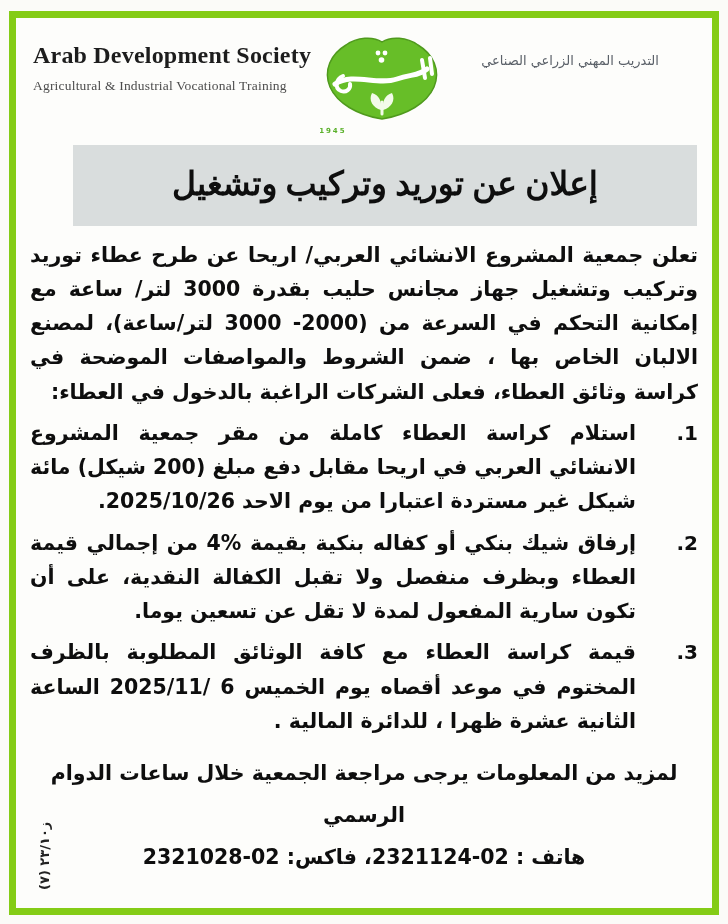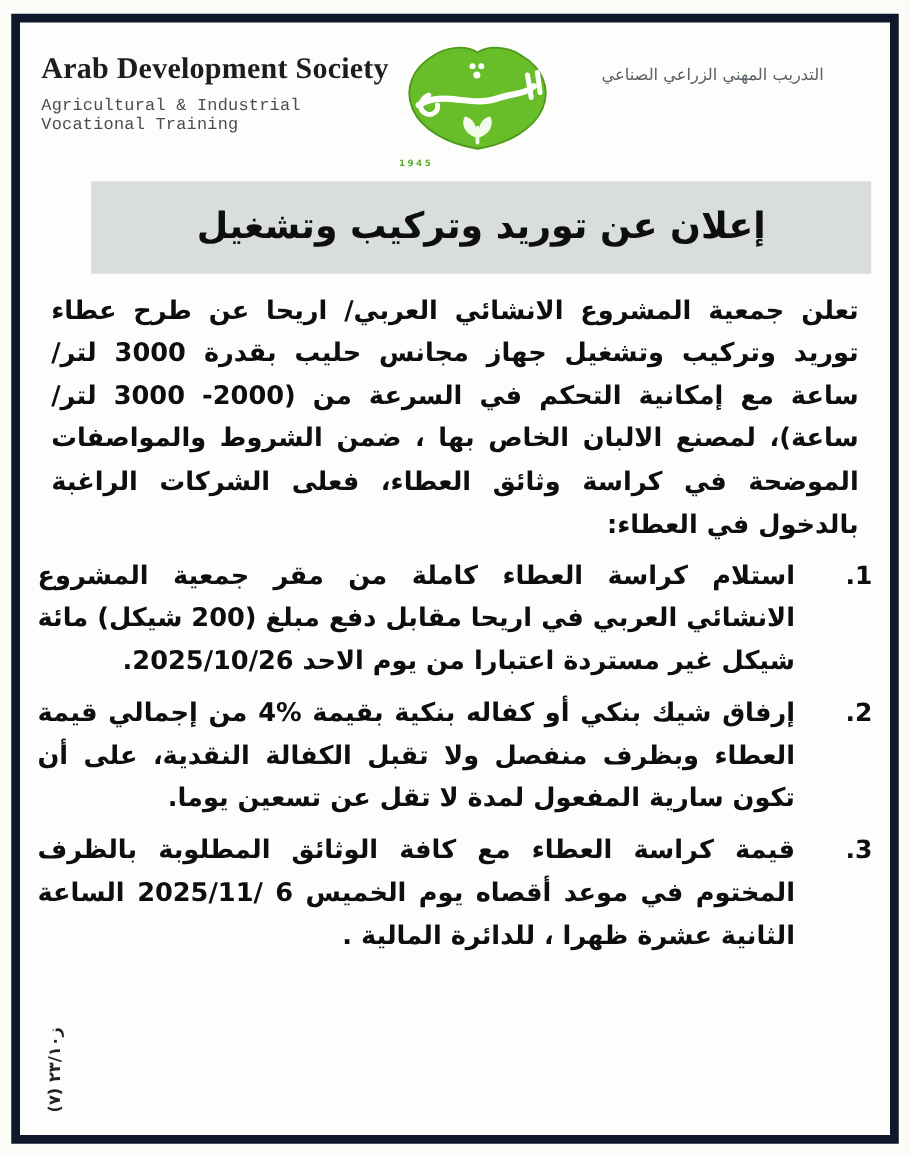--- a/index.html
+++ b/index.html
@@ -4,56 +4,56 @@
 <style>
   html,body{margin:0;padding:0;}
   body{
     width:728px;height:924px;
     background:#fbfbf8;
     font-family:"DejaVu Sans",sans-serif;
     position:relative;overflow:hidden;
   }
   .frame{
     position:absolute;left:9px;top:11px;right:9px;bottom:9px;
-    border:7px solid #0f172a;
+    border:7px solid #84cc16;
     background:#fdfdfb;
   }
   .inner{position:relative;height:100%;padding:0 13px;box-sizing:border-box;}
 
   
   .header{display:flex;justify-content:space-between;align-items:flex-start;padding:16px 4px 0;}
   .en-block{width:300px;padding-top:8px;}
   .en-title{
     font-family:"Liberation Serif",serif;font-weight:bold;
     font-size:24px;color:#1d1d1d;letter-spacing:.2px;line-height:1.15;
   }
   .en-sub{
-    font-family:Liberation Mono, monospace;font-size:13.5px;color:#4c4c4c;
+    font-family:Liberation Serif, serif;font-size:13.5px;color:#4c4c4c;
     margin-top:8px;letter-spacing:.2px;
   }
   .logo-wrap{width:132px;text-align:left;margin-top:0;}
   .logo-caption{font-size:7px;color:#5ab02a;letter-spacing:2px;margin-top:-3px;font-weight:bold;}
   .ar-block{width:262px;text-align:center;direction:rtl;padding-top:10px;}
   .ar-title{font-size:19px;font-weight:bold;color:#2b3340;line-height:1.2;}
   .ar-sub{font-size:13px;color:#5a6068;margin-top:9px;font-weight:normal;}
 
   
   .title-box{
     background:#d9dddd;
     margin:10px 2px 0 44px;
     padding:10px 8px 12px;
     text-align:center;direction:rtl;
   }
-  .tb-line{font-size:29px;font-weight:bold;color:#0e0e0e;line-height:1.78;}
+  .tb-line{font-size:33px;font-weight:bold;color:#0e0e0e;line-height:1.78;font-family:Liberation Serif, serif;}
 
   
   .intro{
     direction:rtl;text-align:justify;
     font-size:20.5px;font-weight:bold;color:#0e0e0e;
-    line-height:1.67;margin:12px 12px 0;
+    line-height:1.67;margin:12px 1px 0;
   }
   .list{direction:rtl;margin:4px 1px 0;}
   .li{display:flex;gap:24px;margin-top:7px;}
   .num{
     min-width:36px;font-size:20px;font-weight:bold;color:#0e0e0e;
     direction:rtl;text-align:right;line-height:1.7;padding-left:2px;
   }
   .txt{
     flex:1;font-size:20.5px;font-weight:bold;color:#0e0e0e;
     line-height:1.67;text-align:justify;
@@ -125,20 +125,22 @@
       </div>
 
       <div class="li">
         <div class="num">3.</div>
         <div class="txt"><span>قيمة كراسة العطاء مع كافة الوثائق المطلوبة بالظرف  المختوم في موعد أقصاه يوم الخميس</span> <span dir="ltr">2025/11/ 6</span> <span>الساعة الثانية عشرة ظهرا ، للدائرة المالية .</span></div>
       </div>
 
     </div>
 
     <div class="footer">
+      <div class="f-line">لمزيد من المعلومات يرجى مراجعة الجمعية خلال ساعات الدوام الرسمي</div>
+      <div class="f-line">هاتف : 02-2321124، فاكس: 02-2321028</div>
       <div class="f-line">
         
         
         
       </div>
     </div>
 
     <div class="side-ref">ز٢٣/١٠ (٧)</div>
 
   </div>

